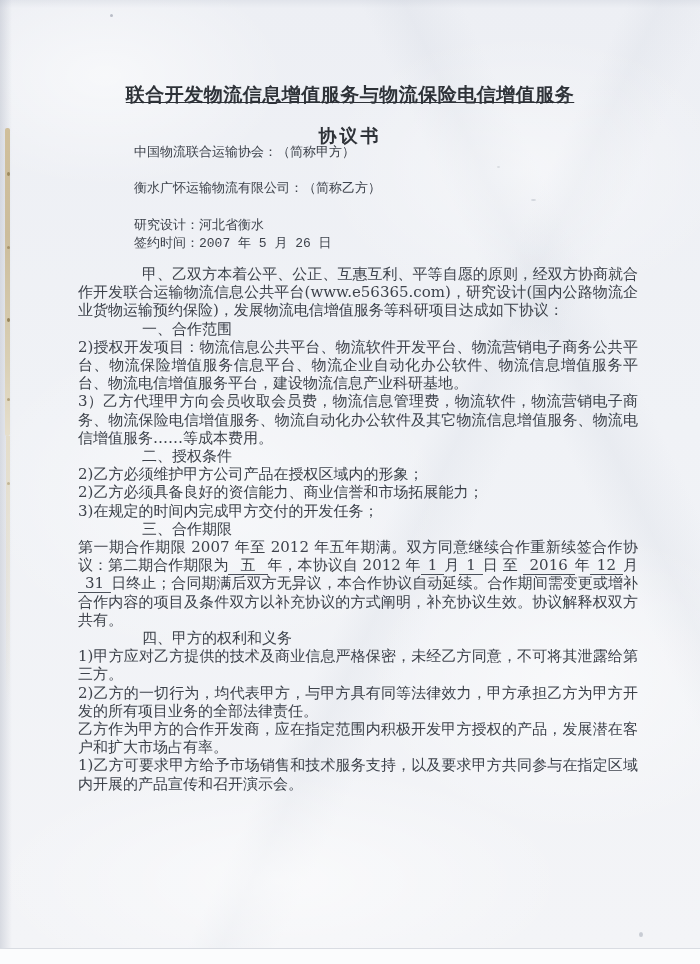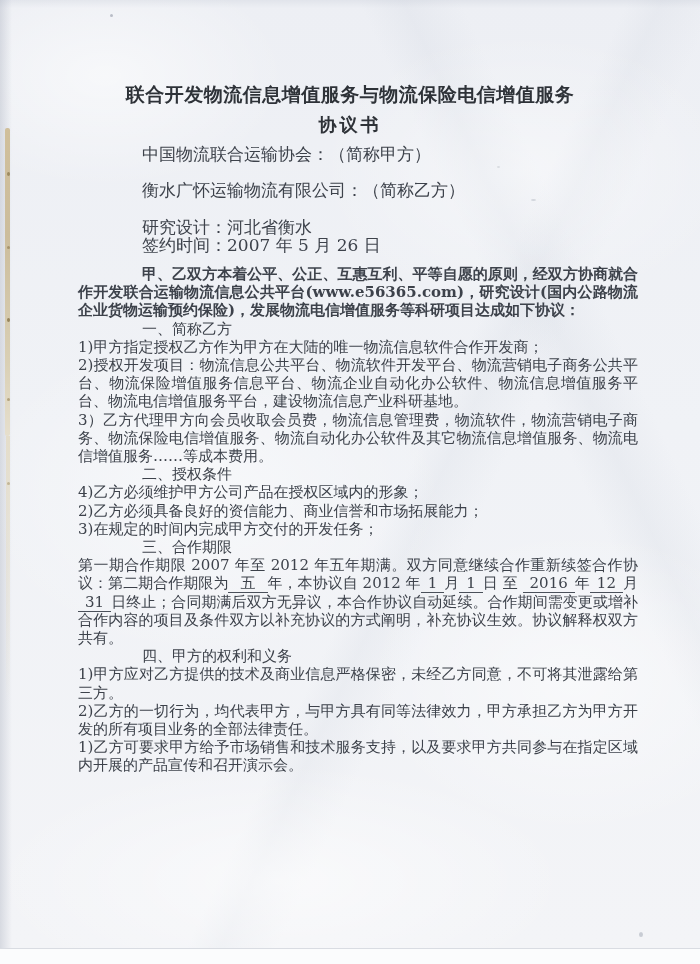--- a/index.html
+++ b/index.html
@@ -35,33 +35,33 @@
   .s2{left:7px;top:246px;width:3px;height:3px;background:#a6946c;}
   .s3{left:7px;top:318px;width:3px;height:4px;background:#97855c;}
   .s4{left:7px;top:398px;width:3px;height:3px;background:#b3a37e;}
   .s5{left:7px;top:482px;width:3px;height:3px;background:#c2b596;}
   .d1{left:110px;top:14px;width:3px;height:3px;background:#b9bdc7;}
   .d2{left:531px;top:199px;width:5px;height:2px;background:#d3d6dd;}
   .d3{left:639px;top:932px;width:4px;height:5px;background:#c8ccd4;}
   .d4{left:497px;top:166px;width:3px;height:2px;background:#d8dbe1;}
 
   .title1{position:absolute;top:82px;left:0;width:700px;text-align:center;
-    font-size:19px;font-weight:700;color:#2e3238;letter-spacing:.5px;}
-  .title2{position:absolute;top:113px;left:0;width:700px;text-align:center;
+    font-size:19px;font-weight:700;color:#2e3238;letter-spacing:.5px;text-decoration:underline;}
+  .title2{position:absolute;top:124px;left:0;width:700px;text-align:center;
     font-size:18px;font-weight:700;color:#2e3238;letter-spacing:3px;}
-  .meta{position:absolute;left:142px;font-size:17px;color:#3d424b;white-space:nowrap;}
+  .meta{position:absolute;left:134px;font-size:13px;color:#3d424b;white-space:nowrap;font-family:Liberation Mono, monospace;}
   .party-a{top:143px;}
   .party-b{top:179px;}
   .sign-place{top:216px;}
   .sign-date{top:234px;}
 
   .doc-body{position:absolute;left:78px;top:265px;width:560px;
     font-size:15px;line-height:18.2px;color:#3d424b;text-align:justify;}
   .doc-body p{margin:0;}
-  p.indent{text-indent:64px;font-weight:bold;}
+  p.indent{text-indent:64px;}
   p.heading{padding-left:64px;text-align:left;}
   .blank{border-bottom:1px solid #4a505a;padding:0 7px;}
   .blank.wide{padding:0 12px;}
 </style>
 </head>
 <body>
 
 <div class="scan">
   <div class="top-shadow"></div>
   <div class="edge-shadow"></div>
@@ -81,32 +81,32 @@
   <div class="title2">协议书</div>
 
   <div class="meta party-a">中国物流联合运输协会：（简称甲方）</div>
   <div class="meta party-b">衡水广怀运输物流有限公司：（简称乙方）</div>
   <div class="meta sign-place">研究设计：河北省衡水</div>
   <div class="meta sign-date">签约时间：2007 年 5 月 26 日</div>
 
   <div class="doc-body">
     <p class="indent">甲、乙双方本着公平、公正、互惠互利、平等自愿的原则，经双方协商就合作开发联合运输物流信息公共平台(www.e56365.com)，研究设计(国内公路物流企业货物运输预约保险)，发展物流电信增值服务等科研项目达成如下协议：</p>
 
-    <p class="heading">一、简称乙方</p>
-    <p>1)甲方指定授权乙方作为甲方在大陆的唯一物流信息软件合作开发商；</p>
+    <p class="heading">一、合作范围</p>
     <p>2)授权开发项目：物流信息公共平台、物流软件开发平台、物流营销电子商务公共平台、物流保险增值服务信息平台、物流企业自动化办公软件、物流信息增值服务平台、物流电信增值服务平台，建设物流信息产业科研基地。</p>
     <p>3）乙方代理甲方向会员收取会员费，物流信息管理费，物流软件，物流营销电子商务、物流保险电信增值服务、物流自动化办公软件及其它物流信息增值服务、物流电信增值服务……等成本费用。</p>
 
     <p class="heading">二、授权条件</p>
-    <p>4)乙方必须维护甲方公司产品在授权区域内的形象；</p>
+    <p>2)乙方必须维护甲方公司产品在授权区域内的形象；</p>
     <p>2)乙方必须具备良好的资信能力、商业信誉和市场拓展能力；</p>
     <p>3)在规定的时间内完成甲方交付的开发任务；</p>
 
     <p class="heading">三、合作期限</p>
     <p><span>第一期合作期限 2007 年至 2012 年五年期满。双方同意继续合作重新续签合作协议：第二期合作期限为</span><span class="blank wide">五</span><span>年，本协议自 2012 年</span><span class="blank">1</span><span>月</span><span class="blank">1</span><span>日 至 </span><span class="blank">2016</span><span>年</span><span class="blank">12</span><span>月</span><span class="blank">31</span><span>日终止；合同期满后双方无异议，本合作协议自动延续。合作期间需变更或增补合作内容的项目及条件双方以补充协议的方式阐明，补充协议生效。协议解释权双方共有。</span></p>
 
     <p class="heading">四、甲方的权利和义务</p>
     <p>1)甲方应对乙方提供的技术及商业信息严格保密，未经乙方同意，不可将其泄露给第三方。</p>
     <p>2)乙方的一切行为，均代表甲方，与甲方具有同等法律效力，甲方承担乙方为甲方开发的所有项目业务的全部法律责任。</p>
 
+    <p>乙方作为甲方的合作开发商，应在指定范围内积极开发甲方授权的产品，发展潜在客户和扩大市场占有率。</p>
     <p>1)乙方可要求甲方给予市场销售和技术服务支持，以及要求甲方共同参与在指定区域内开展的产品宣传和召开演示会。</p>
   </div>
 </div>
 
 </body></html>

